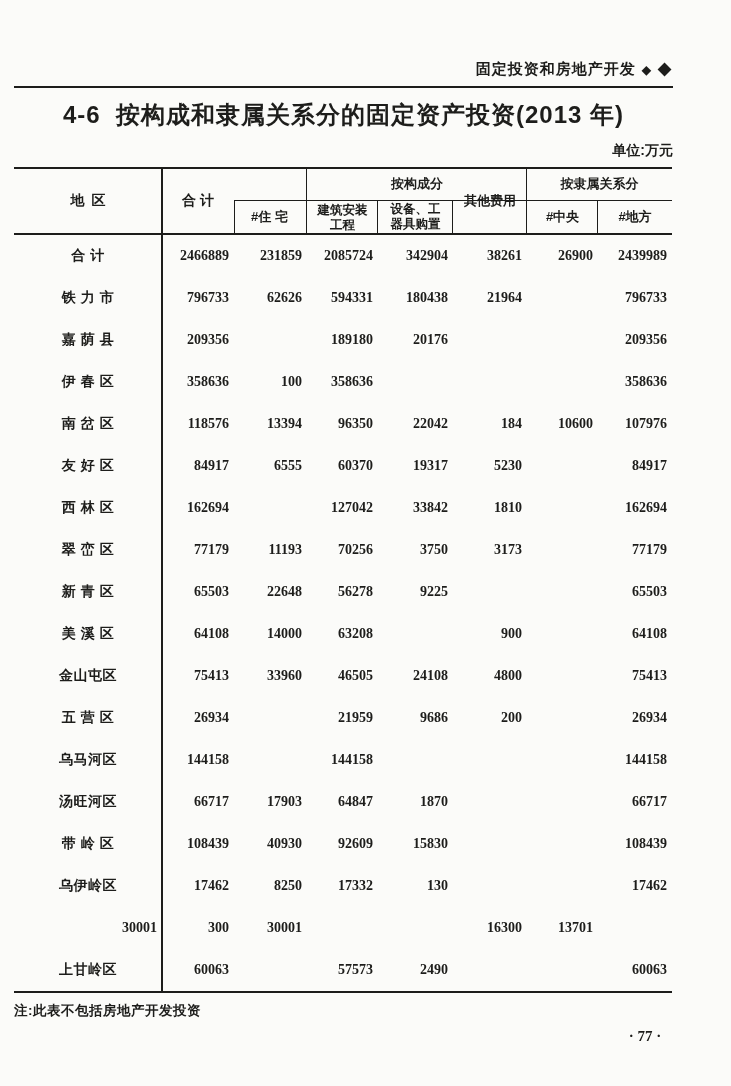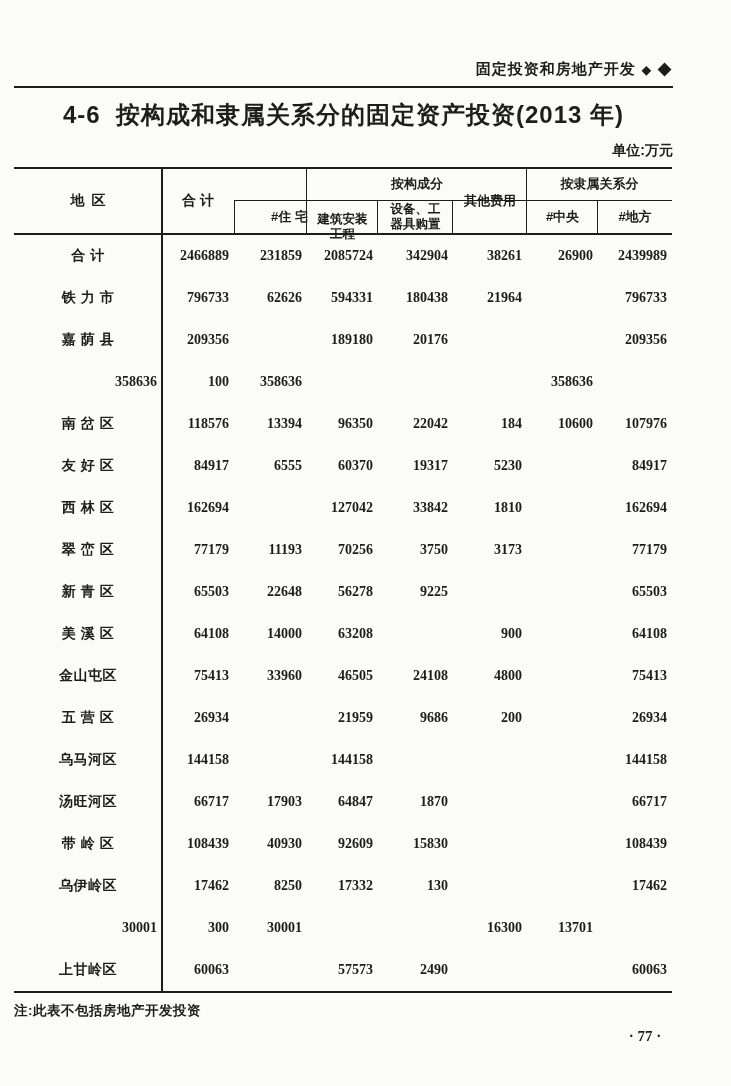--- a/index.html
+++ b/index.html
@@ -50,22 +50,22 @@
   .v-low4{left:583px;top:33px;width:1px;height:33px;}
 
   .hcell{
     position:absolute;display:flex;align-items:center;justify-content:center;
     font-weight:700;font-size:13px;text-align:center;line-height:15px;
   }
   .hc-region{left:0;top:0;width:148px;height:66px;font-size:14px;font-family:Liberation Serif, serif;}
   .hc-total{left:148px;top:0;width:72px;height:66px;font-size:14px;}
   .hc-comp{left:293px;top:0;width:220px;height:33px;}
   .hc-aff{left:513px;top:0;width:145px;height:33px;}
-  .hc-res{left:232px;top:33px;width:87px;height:33px;}
-  .hc-cons{left:293px;top:33px;width:71px;height:36px;font-size:12.5px;margin-top:9px;}
+  .hc-res{left:212px;top:33px;width:87px;height:33px;}
+  .hc-cons{left:293px;top:33px;width:71px;height:36px;font-size:12.5px;}
   .hc-equi{left:364px;top:33px;width:75px;height:33px;font-size:12.5px;}
   .hc-other{left:439px;top:17px;width:74px;height:33px;}
   .hc-cent{left:513px;top:33px;width:71px;height:33px;}
   .hc-local{left:584px;top:33px;width:74px;height:33px;}
 
   
   .tbody{
     position:absolute;left:0;top:68px;width:658px;height:756px;
     display:grid;grid-auto-rows:42px;
   }
@@ -169,20 +169,21 @@
     <div class="cell num">209356</div>
     <div class="cell num"></div>
     <div class="cell num">189180</div>
     <div class="cell num">20176</div>
     <div class="cell num"></div>
     <div class="cell num"></div>
     <div class="cell num">209356</div>
   </div>
 
   <div class="trow">
+    <div class="cell region pre">伊 春 区</div>
     <div class="cell num">358636</div>
     <div class="cell num">100</div>
     <div class="cell num">358636</div>
     <div class="cell num"></div>
     <div class="cell num"></div>
     <div class="cell num"></div>
     <div class="cell num">358636</div>
   </div>
 
   <div class="trow">

